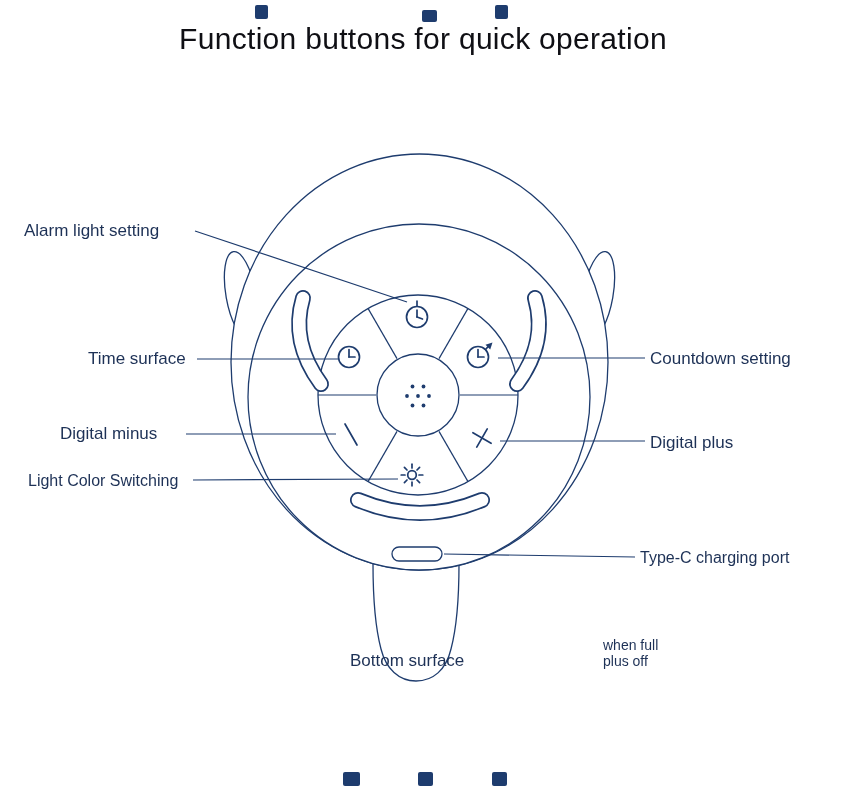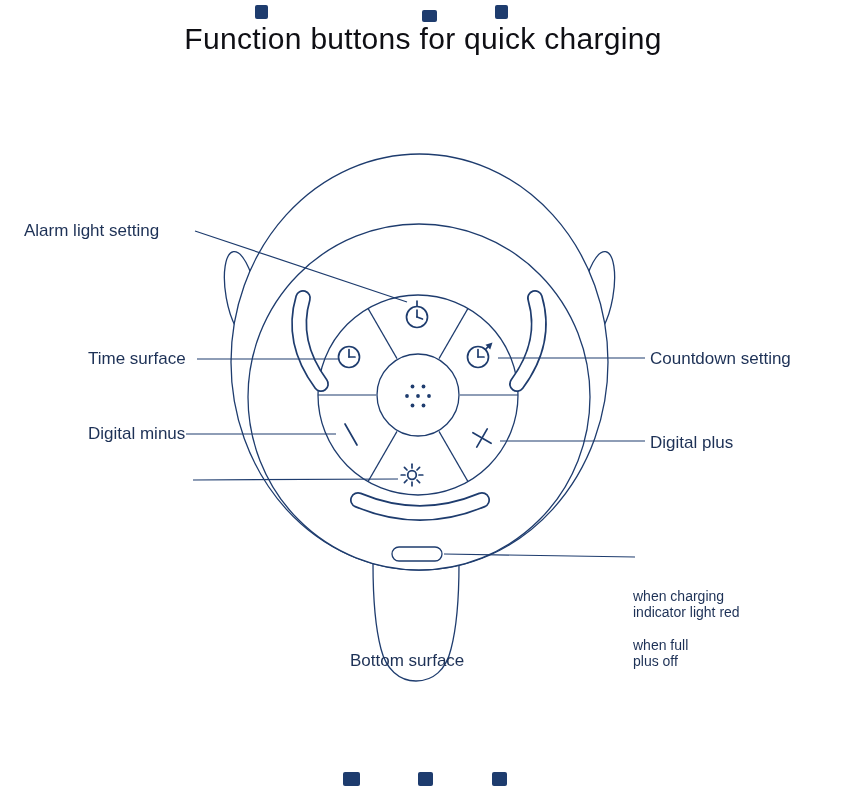--- a/index.html
+++ b/index.html
@@ -25,21 +25,21 @@
   .slot-i{fill:none;stroke:#fff;stroke-width:12.6;stroke-linecap:round;}
   .dot{fill:var(--line);}
   .leader{stroke:var(--line);stroke-width:1.2;}
   .artifact{fill:var(--line);}
 </style>
 </head>
 <body>
 
 <div class="canvas">
 
-  <div class="title">Function buttons for quick charging</div>
+  <div class="title">Function buttons for quick operation</div>
 
   <svg class="diagram" width="846" height="786" viewBox="0 0 846 786">
 
     <g>
       <rect class="artifact" x="255" y="5" width="13" height="14" rx="2"></rect>
       <rect class="artifact" x="422" y="10" width="15" height="12" rx="2"></rect>
       <rect class="artifact" x="495" y="5" width="13" height="14" rx="2"></rect>
       <rect class="artifact" x="343" y="772" width="17" height="14" rx="2"></rect>
       <rect class="artifact" x="418" y="772" width="15" height="14" rx="2"></rect>
       <rect class="artifact" x="492" y="772" width="15" height="14" rx="2"></rect>
@@ -142,32 +142,30 @@
       <line class="leader" x1="444" y1="554" x2="635" y2="557"></line>
     </g>
   </svg>
 
   <div class="lbl" style="left:24px;top:221px">Alarm light setting</div>
 
   <div class="lbl" style="left:88px;top:349px">Time surface</div>
 
   <div class="lbl" style="left:650px;top:349px">Countdown setting</div>
 
-  <div class="lbl" style="left:88px;top:424px">Digital minus</div>
+  <div class="lbl" style="left:60px;top:424px">Digital minus</div>
 
   <div class="lbl" style="left:650px;top:433px">Digital plus</div>
 
+  <div class="lbl small" style="left:28px;top:472px">Light Color Switching</div>
 
 
+  <div class="lbl small" style="left:640px;top:549px">Type-C charging port</div>
 
-  <div class="note" style="left:633px;top:588px">
-    <div>when charging</div>
-    <div>indicator light red</div>
-  </div>
 
-  <div class="note" style="left:633px;top:637px">
+  <div class="note" style="left:603px;top:637px">
     <div>when full</div>
     <div>plus off</div>
   </div>
 
   <div class="lbl" style="left:350px;top:651px">Bottom surface</div>
 
 </div>
 
 </body></html>

